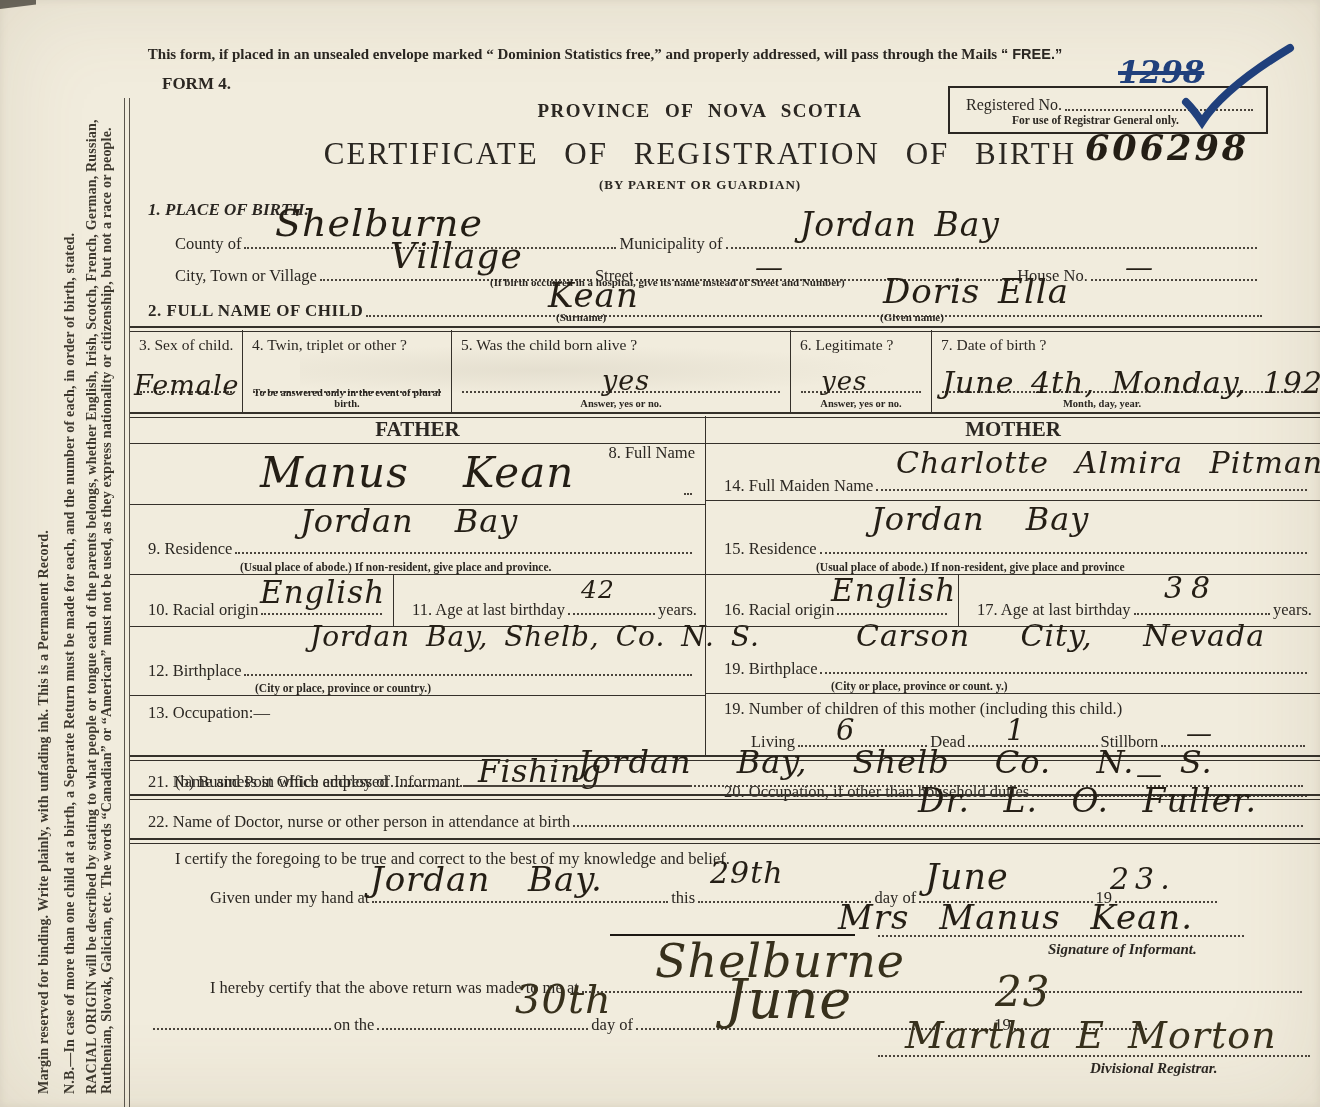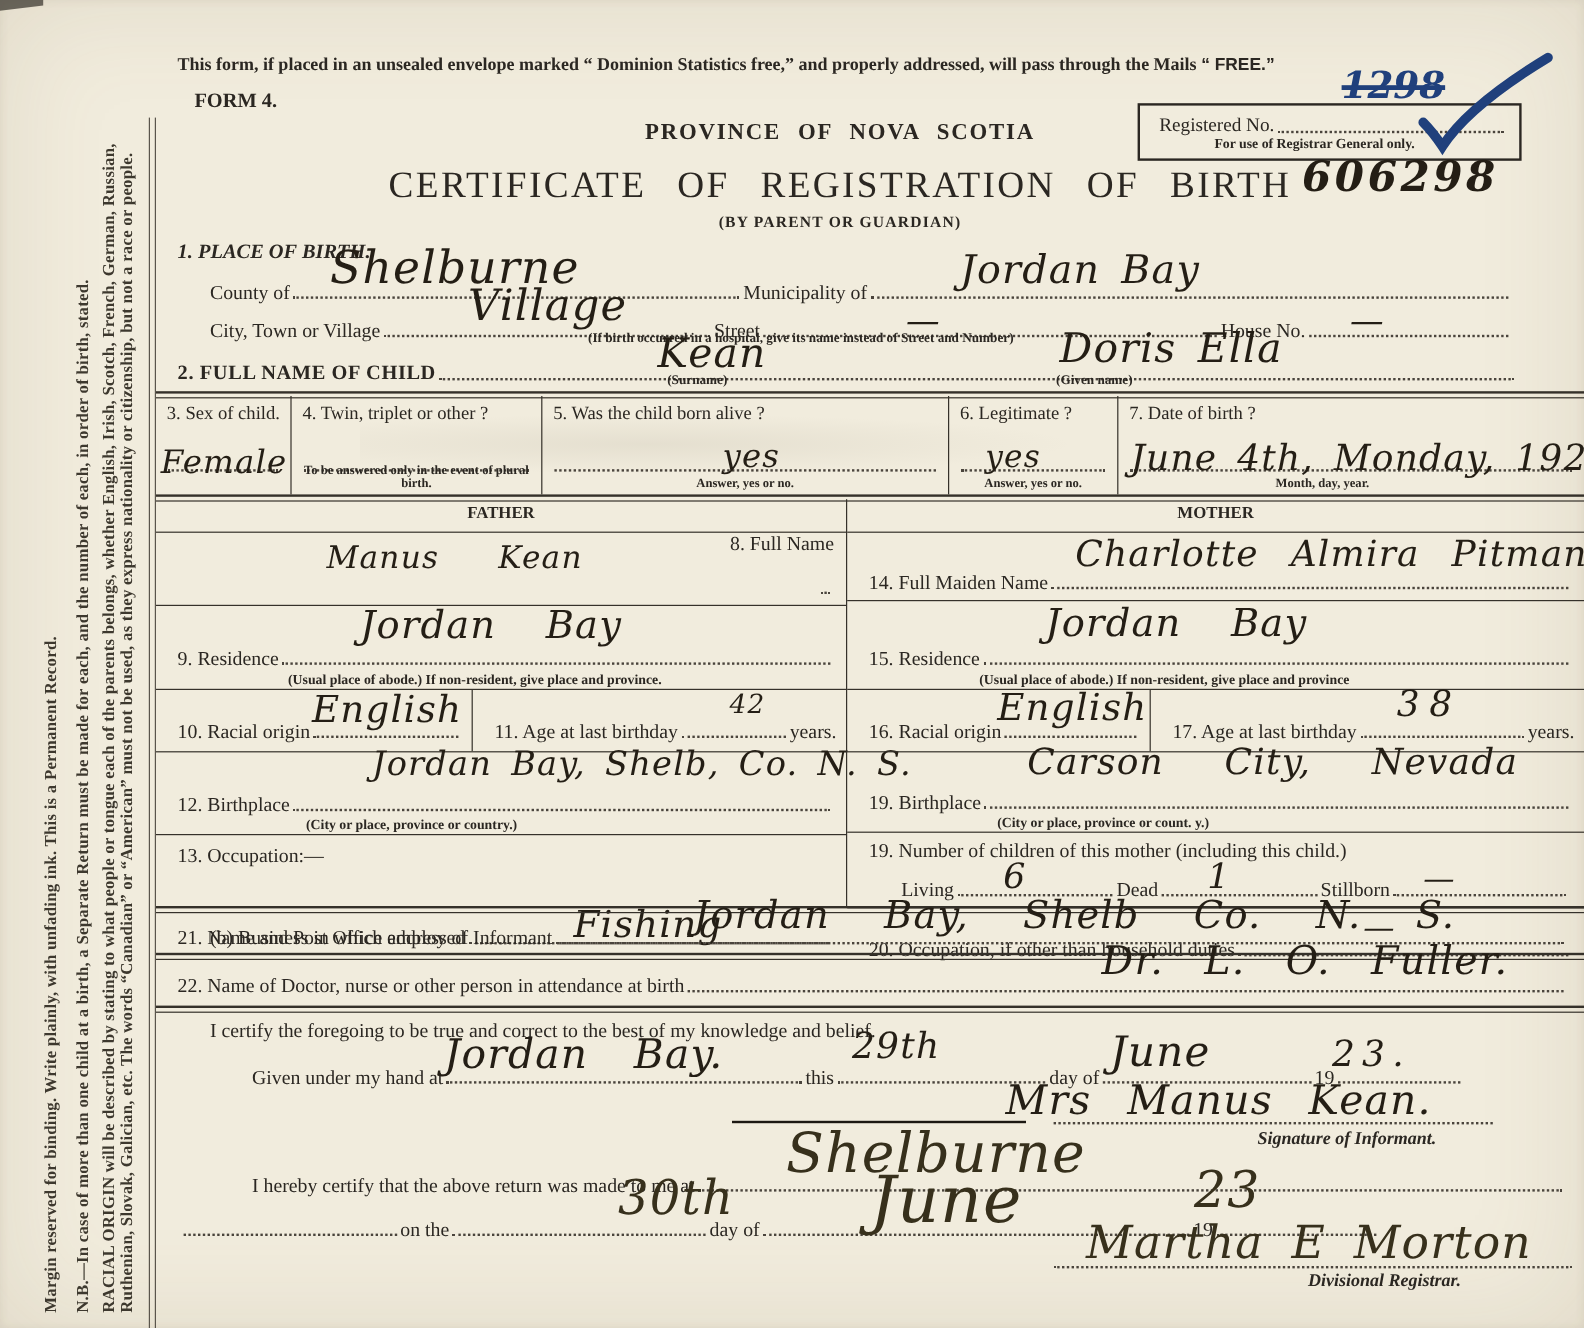--- a/index.html
+++ b/index.html
@@ -42,21 +42,21 @@
   .cell .lbl{position:absolute; top:7px; left:9px; font-size:15.5px;}
   .cell .cdots{position:absolute; left:10px; right:10px; bottom:19px; border-bottom:2px dotted #4a443c;}
   .cell .cnote{position:absolute; left:0; right:0; bottom:3px; text-align:center; font-size:10.5px; font-weight:bold;}
   
   .parents{position:absolute; left:130px; right:0; top:416px; height:339px; display:flex;}
   .pcol{position:relative;}
   .pcol.father{width:575px;}
   .pcol.mother{flex:1; border-left:1.5px solid #35312a;}
   .prow{position:relative; display:flex; align-items:flex-end; border-bottom:1.2px solid #35312a; padding:0 10px 6px 18px;}
   .prow.last{border-bottom:none;}
-  .phead{display:block; text-align:center; font-weight:bold; font-size:14px; height:27px; line-height:26px; padding:0;}
+  .phead{display:block; text-align:center; font-weight:bold; font-size:21px; height:27px; line-height:26px; padding:0;}
   .pnote{position:absolute; bottom:1px; font-size:11.5px; font-weight:bold; white-space:nowrap;}
   .split{display:flex; border-bottom:1.2px solid #35312a;}
   .split .scell{position:relative; display:flex; align-items:flex-end; padding:0 8px 8px 18px;}
   .split .scell + .scell{border-left:1.5px solid #35312a;align-items:flex-end;}
   .occ-line{position:absolute; display:flex; align-items:flex-end; left:18px; right:12px;}
   .sig-note{position:absolute; font-size:15px; font-weight:bold; font-style:italic; white-space:nowrap;}
   .dotline{position:absolute; border-bottom:2px dotted #4a443c;}
   .solidline{position:absolute; border-bottom:2.5px solid #1c1812;}
   .bleed{position:absolute; left:300px; top:345px; width:600px; height:50px;
          background:radial-gradient(ellipse at 40% 50%, rgba(120,110,90,.10), transparent 70%);}
@@ -168,39 +168,39 @@
   </div>
 
   <div class="dbl" style="top:412px;"></div>
 
   <div class="parents">
     <div class="pcol father">
       <div class="prow phead">FATHER</div>
       <div class="prow" style="height:54px;flex-direction:column;">
         <span class="lbl">8. Full Name</span>
         <span class="dots"></span>
-        <span class="hw" style="left:142px; top:8px; font-size:26px; word-spacing:40px;">Manus Kean</span>
+        <span class="hw" style="left:130px; top:8px; font-size:42px; word-spacing:40px;">Manus Kean</span>
       </div>
       <div class="prow" style="height:52px; padding-bottom:17px;">
         <span class="lbl">9. Residence</span>
         <span class="dots"></span>
         <span class="pnote" style="left:110px;">(Usual place of abode.)   If non-resident, give place and province.</span>
         <span class="hw" style="left:170px; top:0px; font-size:32px; word-spacing:30px;">Jordan Bay</span>
       </div>
       <div class="split" style="height:51px;">
         <div class="scell" style="width:237px;">
           <span class="lbl">10. Racial origin</span>
           <span class="dots"></span>
           <span class="hw" style="left:130px; top:2px; font-size:31px;">English</span>
         </div>
         <div class="scell" style="flex:1;">
           <span class="lbl">11. Age at last birthday</span>
           <span class="dots"></span>
           <span class="lbl">years.</span>
-          <span class="hw" style="left:214px; top:2px; font-size:22px;">42</span>
+          <span class="hw" style="left:187px; top:2px; font-size:25px;">42</span>
         </div>
       </div>
       <div class="prow" style="height:52px; padding-bottom:16px;">
         <span class="lbl">12. Birthplace</span>
         <span class="dots"></span>
         <span class="pnote" style="left:125px;">(City or place, province or country.)</span>
         <span class="hw" style="left:180px; top:-4px; font-size:28px;">Jordan Bay, Shelb, Co. N. S.</span>
       </div>
       <div class="prow last" style="height:103px; display:block; padding:0;">
         <div class="lbl" style="position:absolute; left:18px; top:8px;">13. Occupation:—</div>

